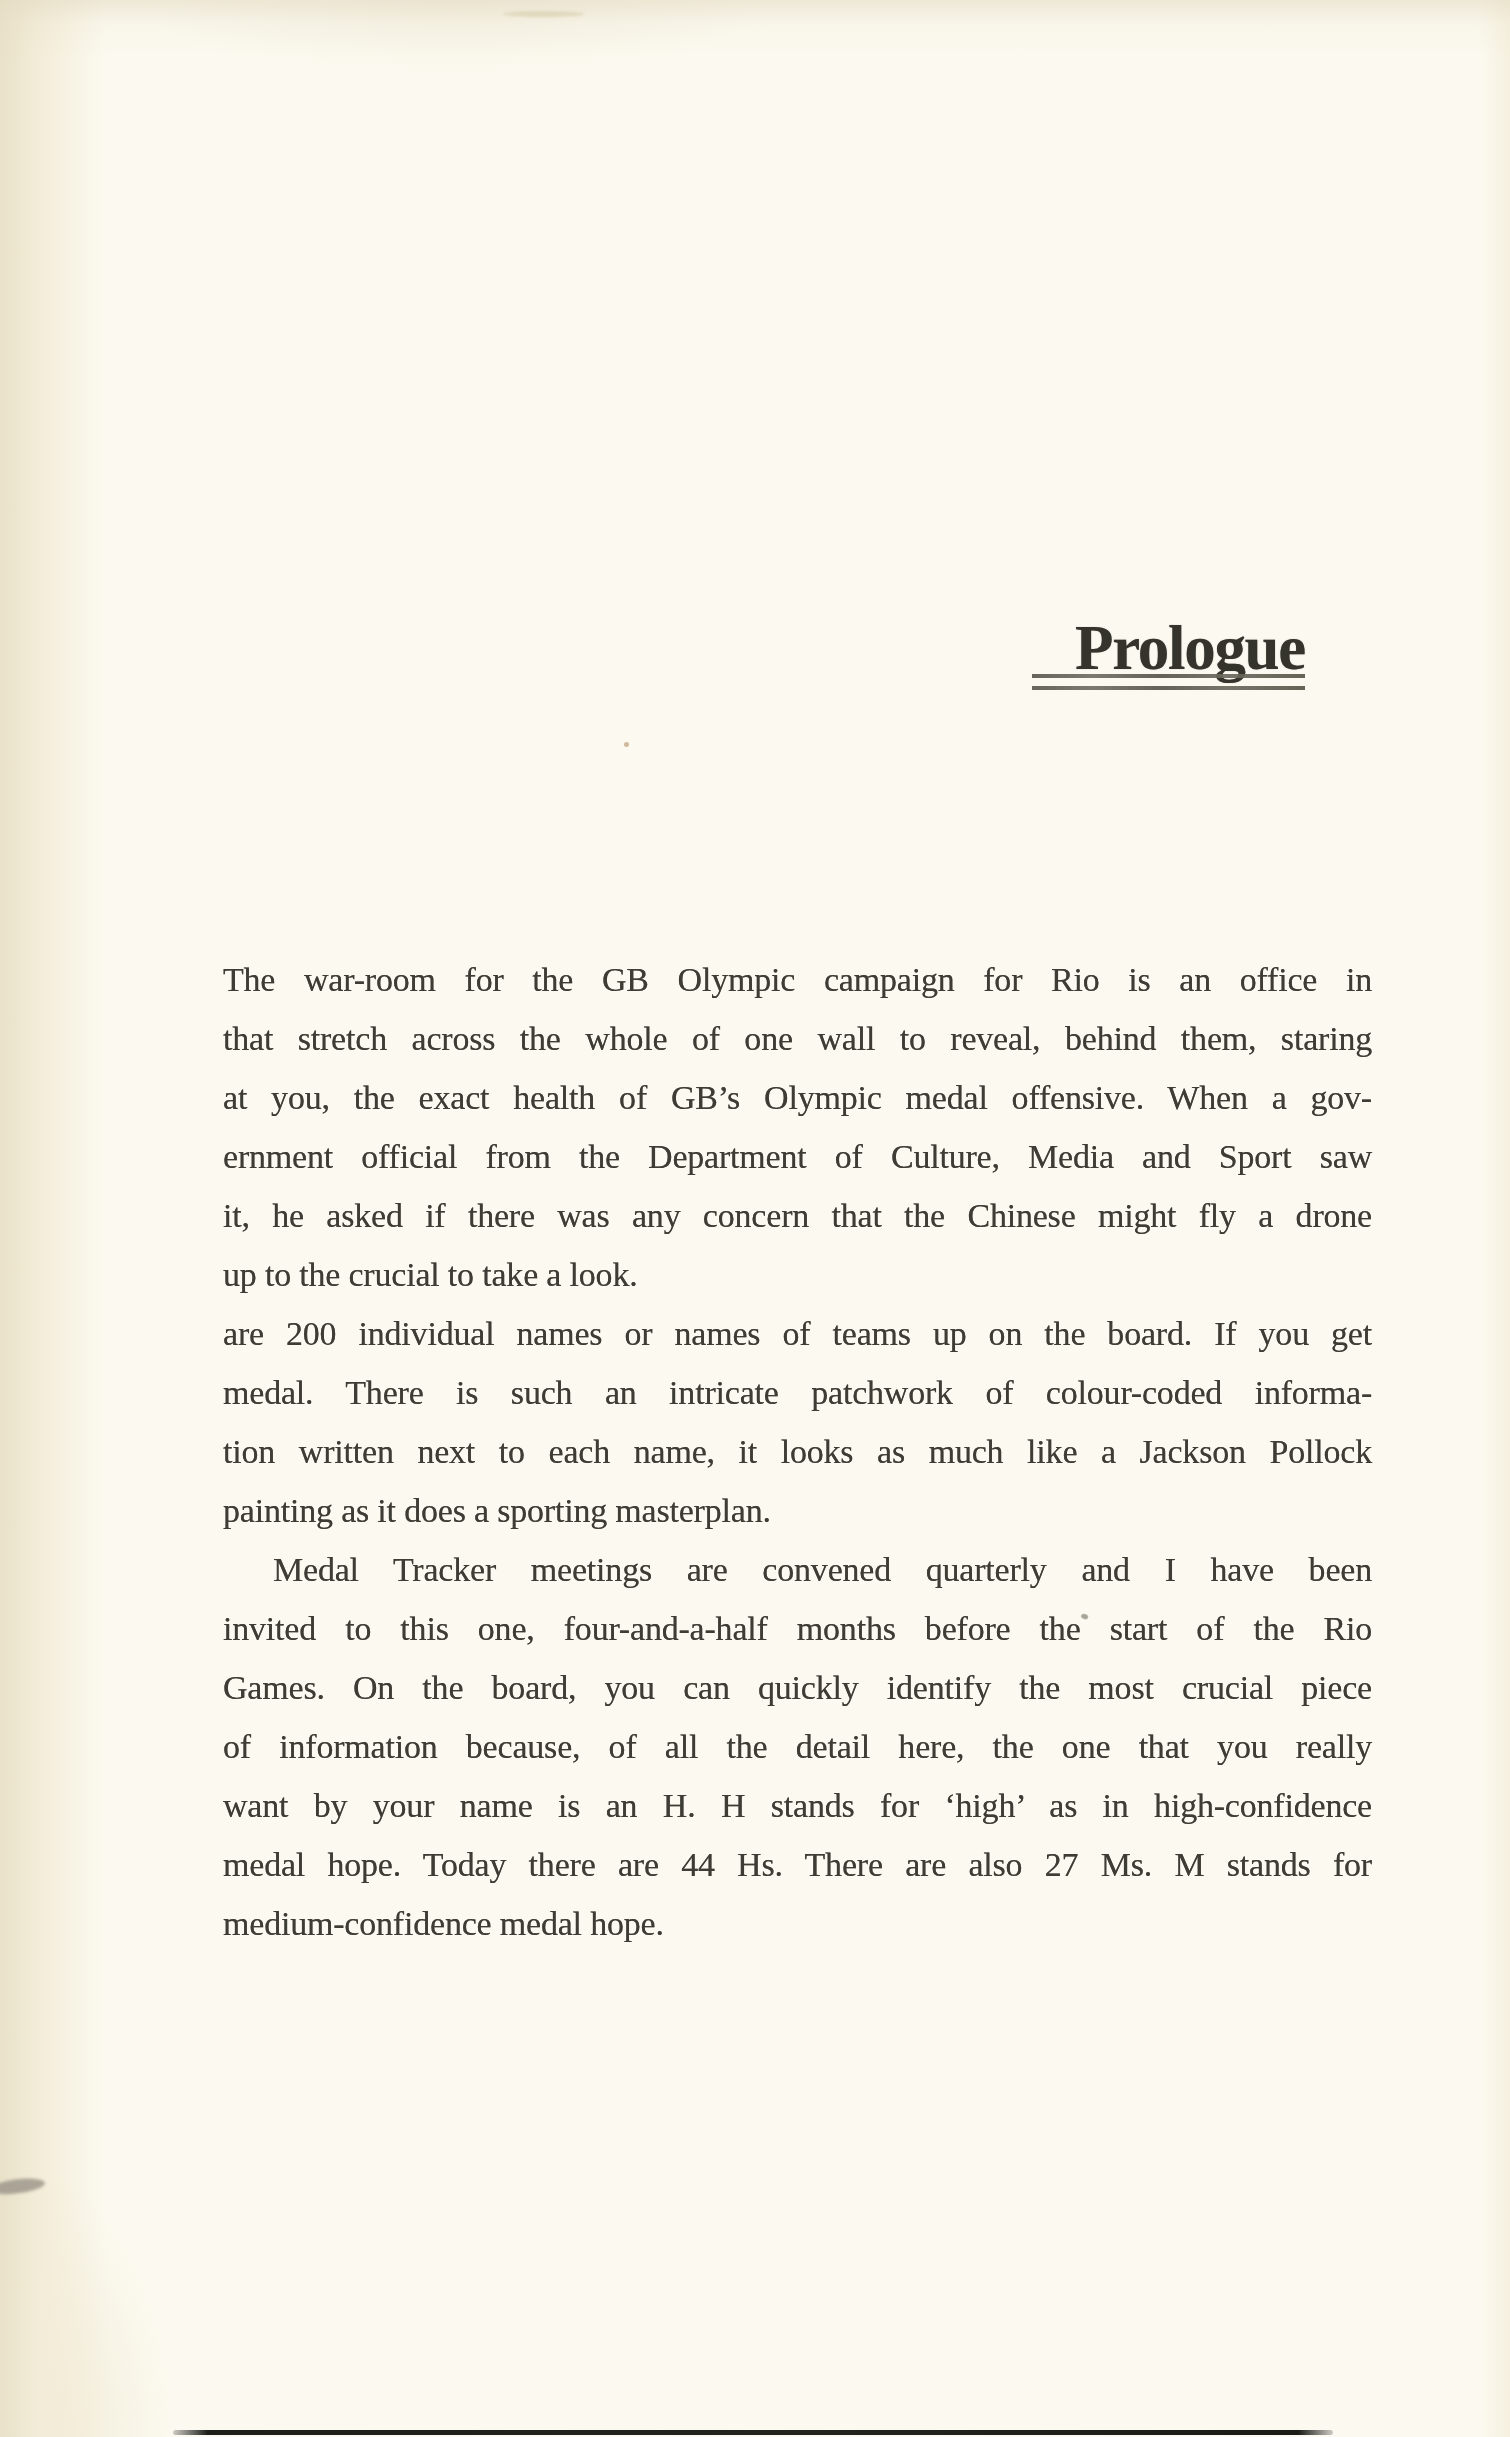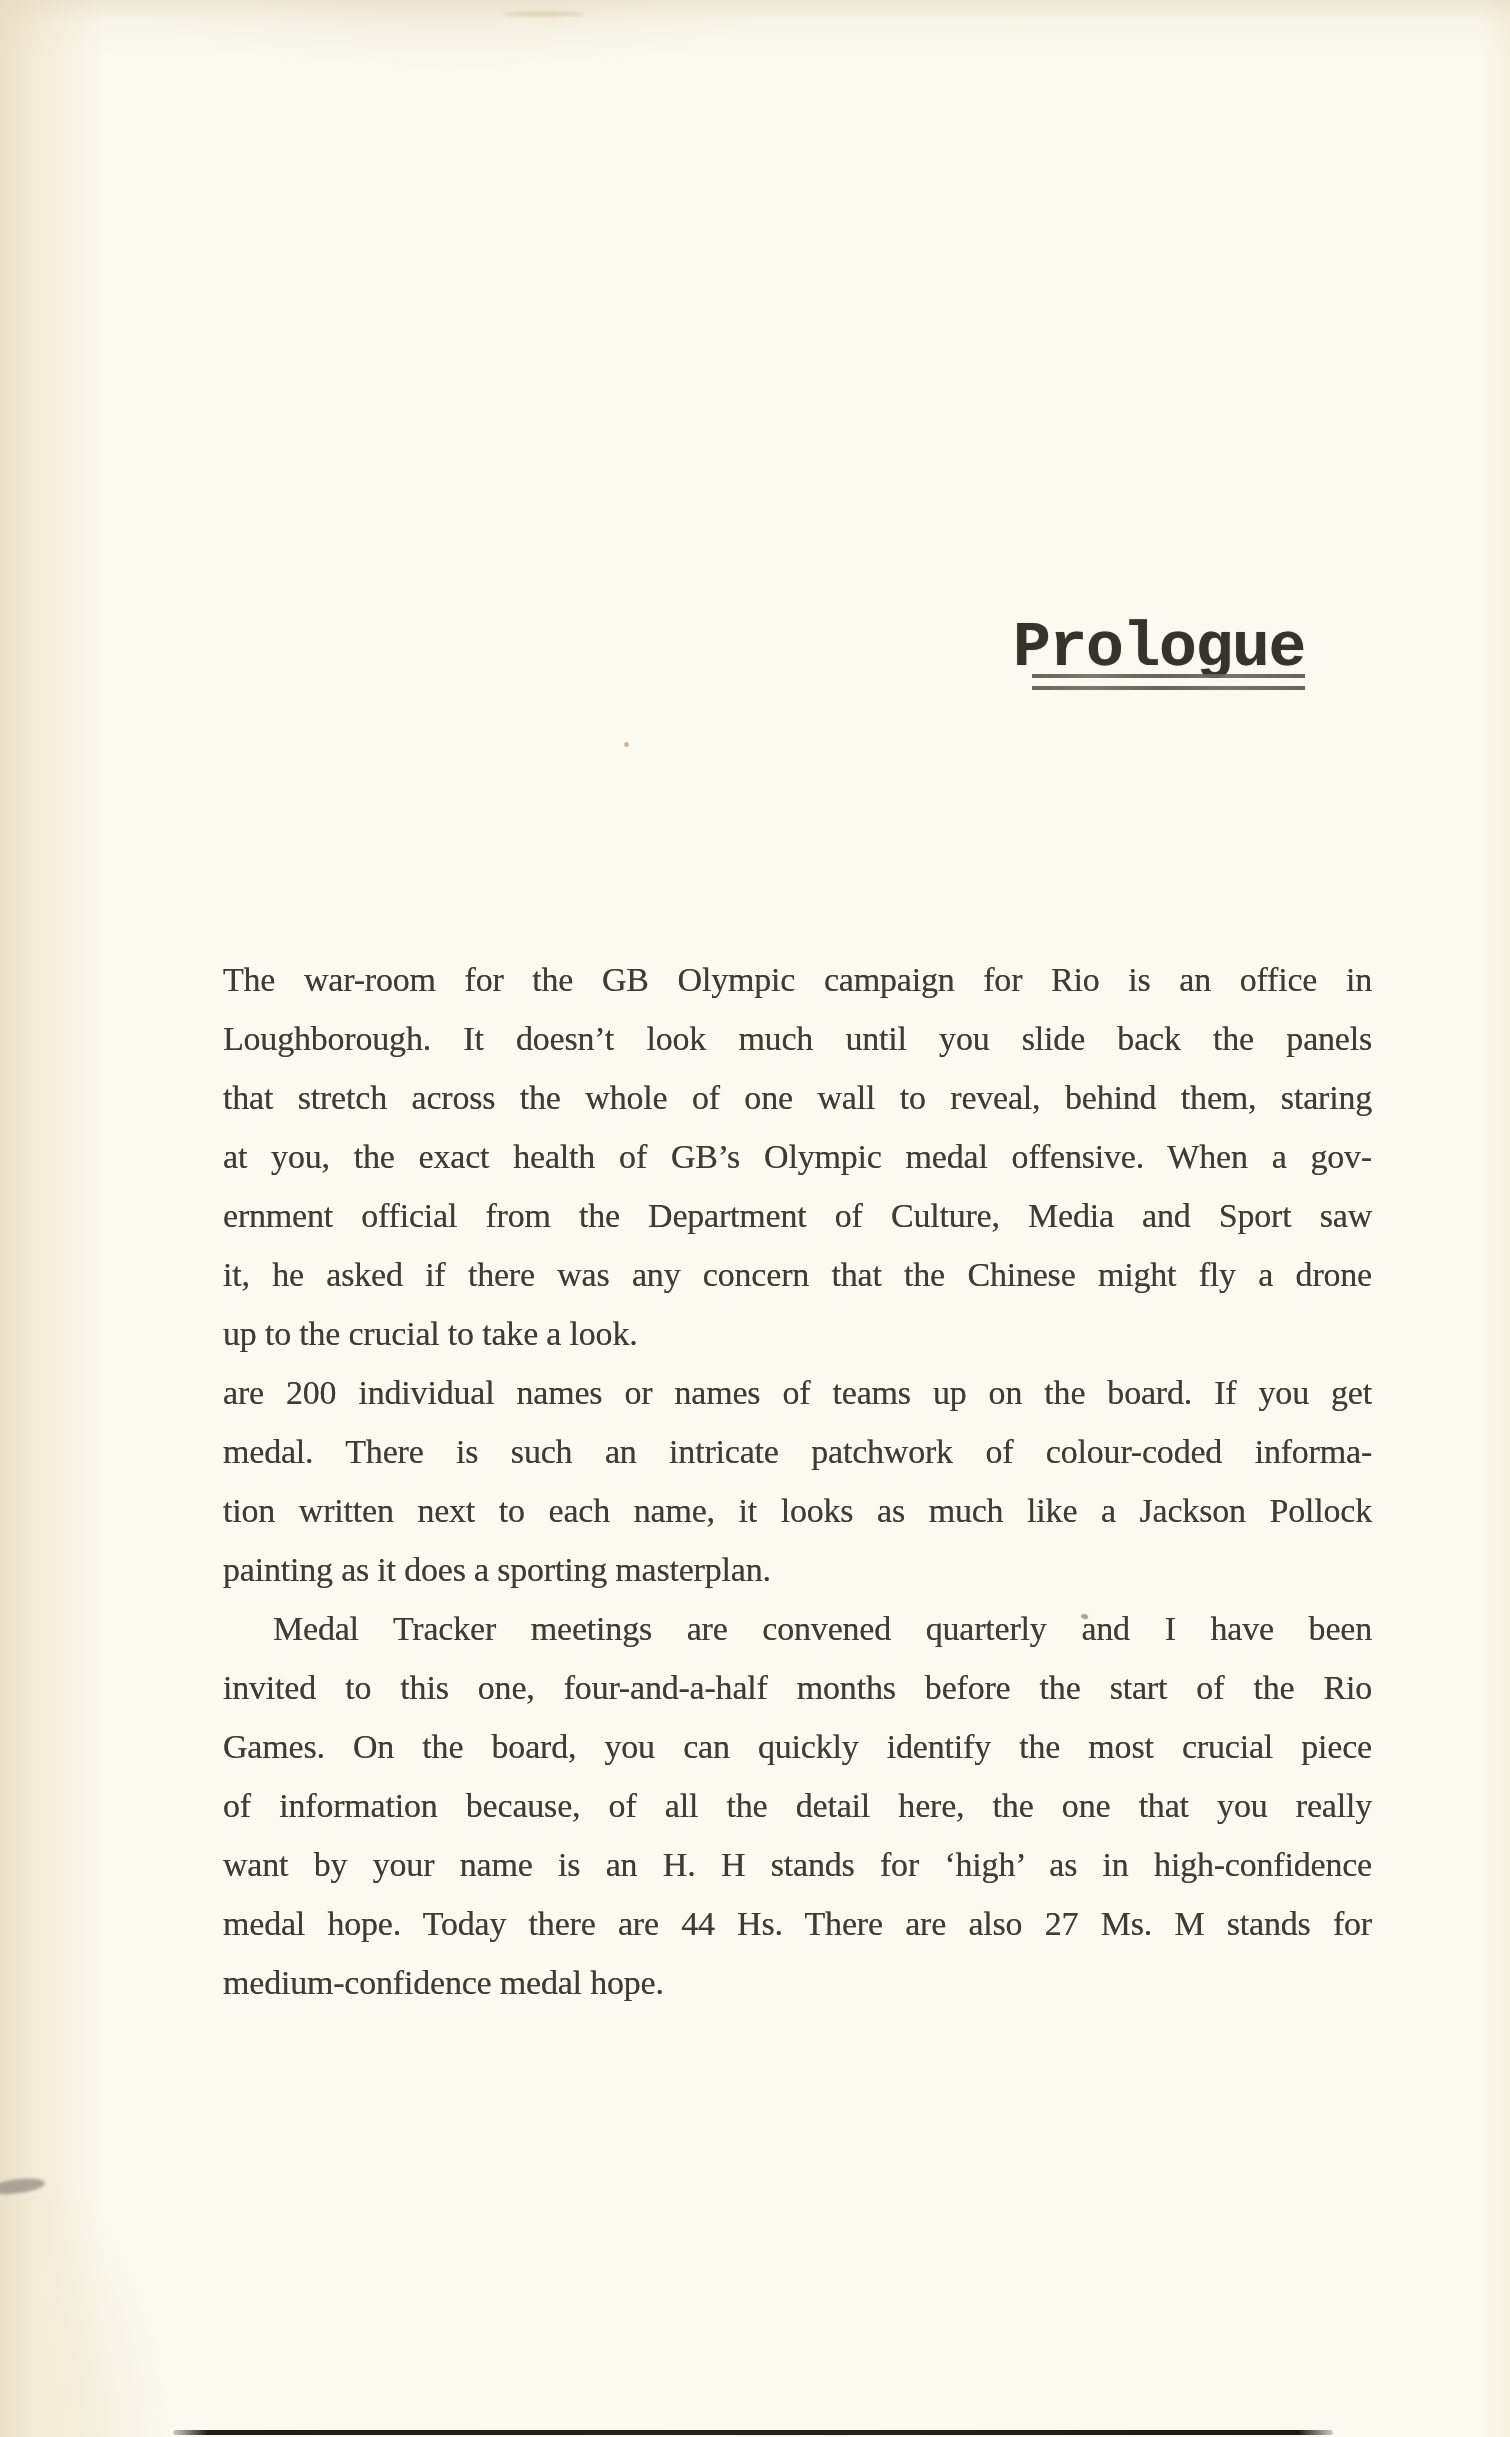--- a/index.html
+++ b/index.html
@@ -23,21 +23,21 @@
     font-family: "Liberation Serif", "DejaVu Serif", serif;
   }
 
   
   .heading {
     position: absolute;
     top: 575px;
     right: 205px;
     text-align: right;
     color: var(--heading-ink);
-    font-family: Liberation Mono, monospace;
+    font-family: Liberation Serif, serif;
     font-weight: 700;
     font-size: 63px;
     line-height: 1;
     letter-spacing: -1.3px;
     text-shadow: 0 0 0.9px rgba(52,51,44,0.55);
   }
   .rule {
     position: absolute;
     right: 205px;
     width: 273px;
@@ -132,21 +132,20 @@
 
 <div class="page">
 
   <h1 class="heading">Prologue</h1>
 
   <div class="rule rule-top"></div>
   <div class="rule rule-bottom"></div>
 
   <div class="body-text">
       <div class="line">The war-room for the GB Olympic campaign for Rio is an office in</div>
-      <div class="line">Loughborough. It doesn’t look much until you slide back the panels</div>
       <div class="line">that stretch across the whole of one wall to reveal, behind them, staring</div>
       <div class="line">at you, the exact health of GB’s Olympic medal offensive. When a gov-</div>
       <div class="line">ernment official from the Department of Culture, Media and Sport saw</div>
       <div class="line">it, he asked if there was any concern that the Chinese might fly a drone</div>
       <div class="line last">up to the crucial to take a look.</div>
       <div class="line">are 200 individual names or names of teams up on the board. If you get</div>
       <div class="line">medal. There is such an intricate patchwork of colour-coded informa-</div>
       <div class="line">tion written next to each name, it looks as much like a Jackson Pollock</div>
       <div class="line last">painting as it does a sporting masterplan.</div>
       <div class="line indent">Medal Tracker meetings are convened quarterly and I have been</div>

